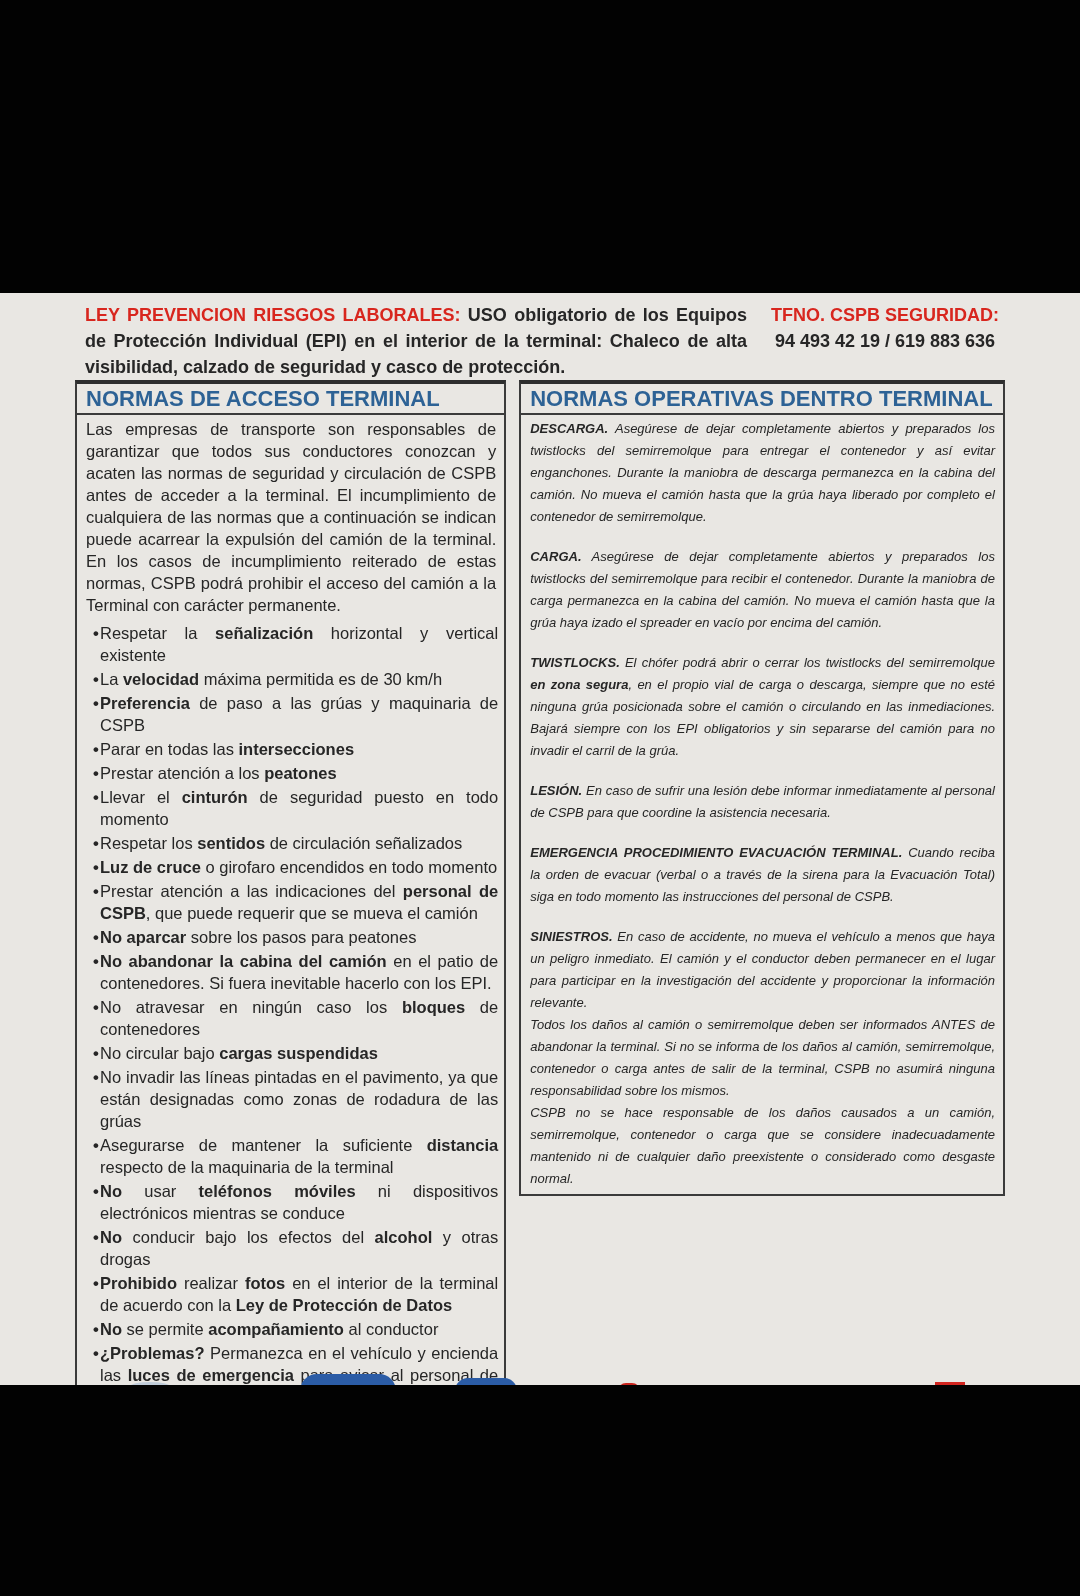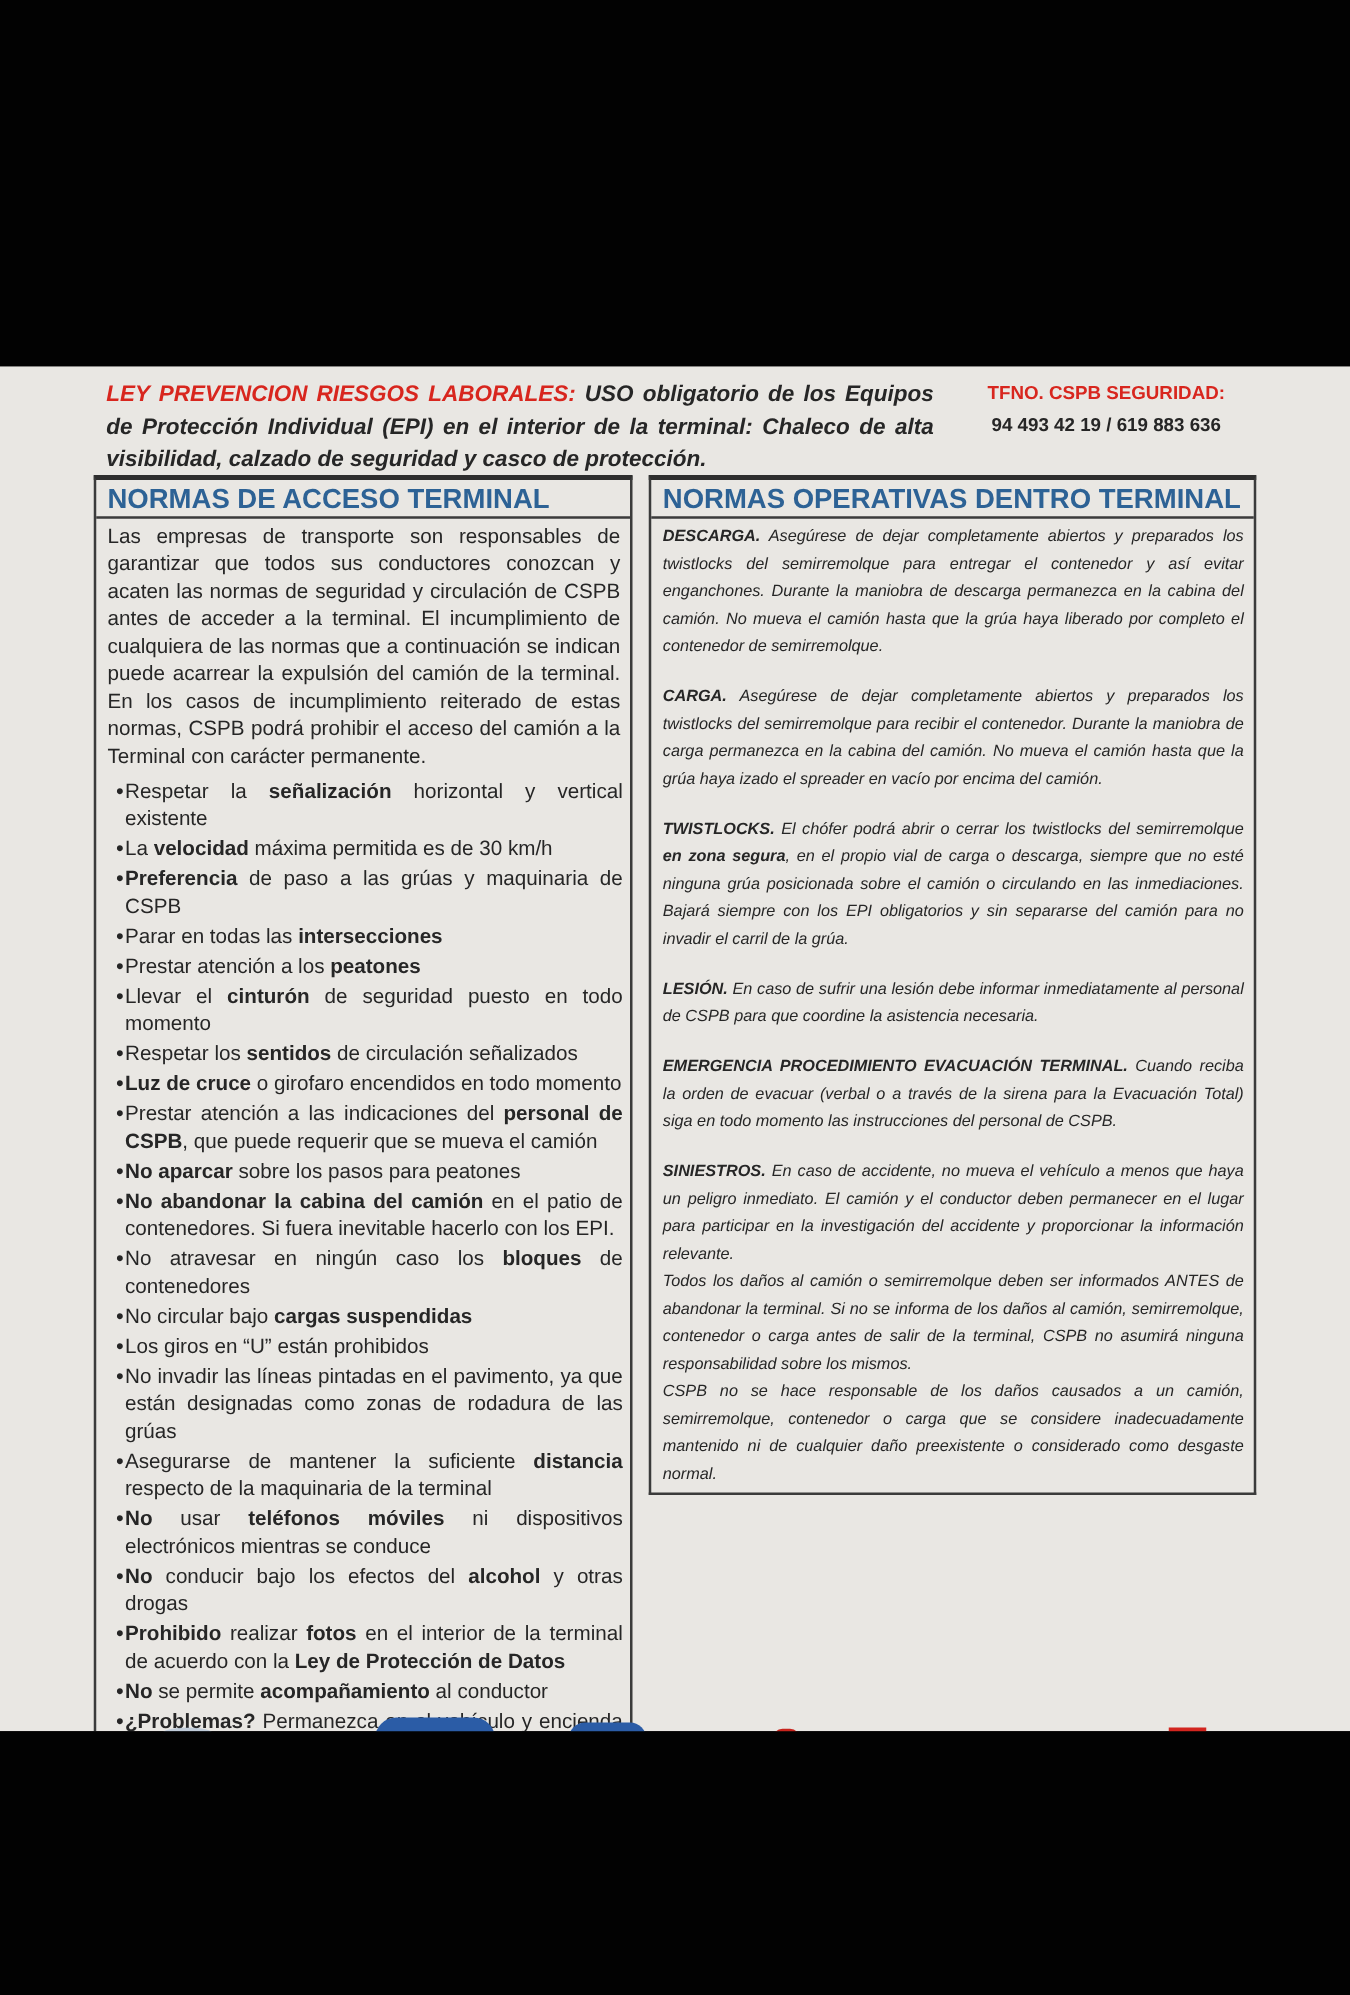--- a/index.html
+++ b/index.html
@@ -23,25 +23,25 @@
   .bar-top{top:0;height:293px;}
   .bar-bottom{top:1385px;height:211px;}
   .sheet{
     position:absolute;top:293px;left:0;width:1080px;height:1092px;
     background:var(--paper);z-index:1;
   }
   
   .notice{position:absolute;top:9px;left:85px;width:918px;display:flex;}
   .notice-main{
     width:662px;margin:0;text-align:justify;font-weight:bold;
-    font-size:18px;line-height:26px;color:var(--ink);font-style:italic;
+    font-size:18px;line-height:26px;color:var(--ink);
   }
   .red{color:var(--accent-red);}
   .phone{width:236px;margin-left:20px;text-align:center;font-weight:bold;
-    font-size:15px;line-height:26px;}
+    font-size:18px;line-height:26px;}
   
   .table-wrap{position:absolute;top:87px;left:75px;width:930px;display:flex;gap:13px;align-items:flex-start;}
   .col{
     border:2px solid var(--line);border-top:4px solid #2e2e2e;
     background:transparent;
   }
   .col-left{width:458px;}
   .col-right{width:516px;}
   .col-header{
     font-weight:bold;color:var(--accent-blue);font-size:22px;line-height:22px;
@@ -103,21 +103,20 @@
           <li><span>Parar en todas las </span><b>intersecciones</b></li>
           <li><span>Prestar atención a los </span><b>peatones</b></li>
           <li><span>Llevar el </span><b>cinturón</b><span> de seguridad puesto en todo momento</span></li>
           <li><span>Respetar los </span><b>sentidos</b><span> de circulación señalizados</span></li>
           <li><b>Luz de cruce</b><span> o girofaro encendidos en todo momento</span></li>
           <li><span>Prestar atención a las indicaciones del </span><b>personal de CSPB</b><span>, que puede requerir que se mueva el camión</span></li>
           <li><b>No aparcar</b><span> sobre los pasos para peatones</span></li>
           <li><b>No abandonar la cabina del camión</b><span> en el patio de contenedores. Si fuera inevitable hacerlo con los EPI.</span></li>
           <li><span>No atravesar en ningún caso los </span><b>bloques</b><span> de contenedores</span></li>
           <li><span>No circular bajo </span><b>cargas suspendidas</b></li>
-          <li><span>Los giros en “U” están prohibidos</span></li>
           <li><span>No invadir las líneas pintadas en el pavimento, ya que están designadas como zonas de rodadura de las grúas</span></li>
           <li><span>Asegurarse de mantener la suficiente </span><b>distancia</b><span> respecto de la maquinaria de la terminal</span></li>
           <li><b>No</b><span> usar </span><b>teléfonos móviles</b><span> ni dispositivos electrónicos mientras se conduce</span></li>
           <li><b>No</b><span> conducir bajo los efectos del </span><b>alcohol</b><span> y otras drogas</span></li>
           <li><b>Prohibido</b><span> realizar </span><b>fotos</b><span> en el interior de la terminal de acuerdo con la </span><b>Ley de Protección de Datos</b></li>
           <li><b>No</b><span> se permite </span><b>acompañamiento</b><span> al conductor</span></li>
           <li><b>¿Problemas?</b><span> Permanezca en el vehículo y encienda las </span><b>luces de emergencia</b><span> para avisar al personal de CSPB</span></li>
         </ul>
     </div>
 

